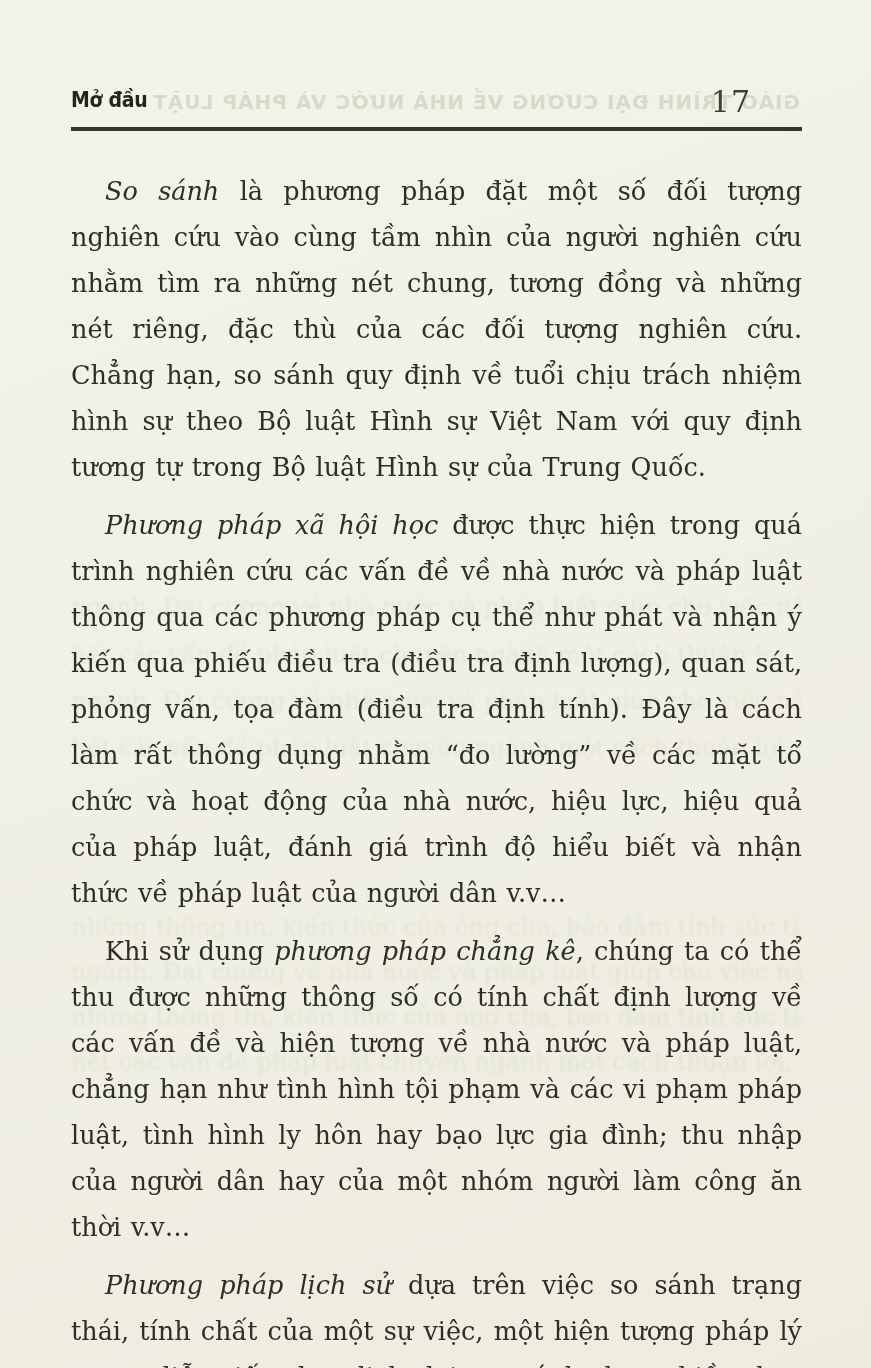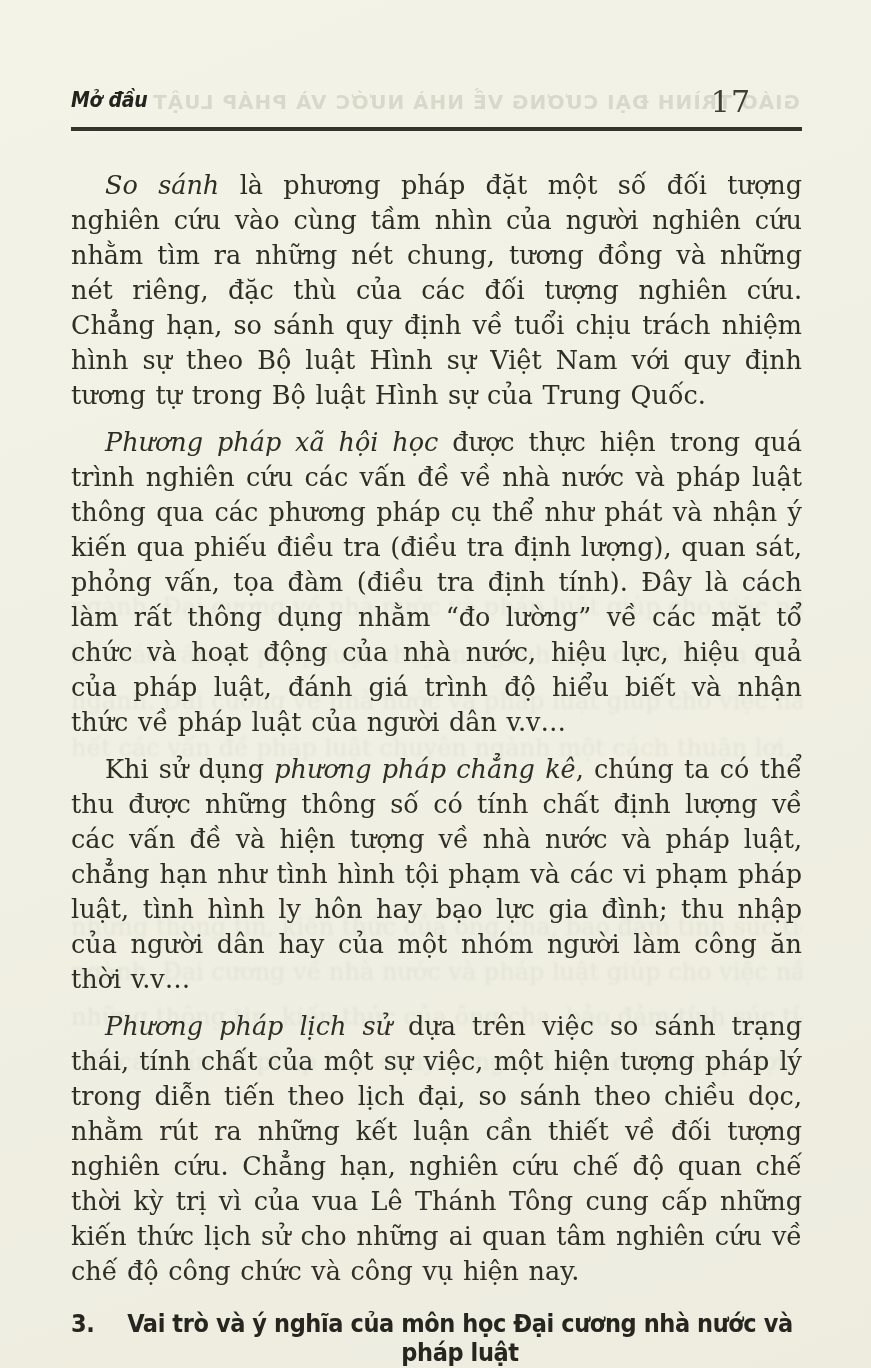--- a/index.html
+++ b/index.html
@@ -10,21 +10,21 @@
     background:linear-gradient(160deg,#f4f3e8 0%,#f1f0e4 45%,#edecdf 100%);
     overflow:hidden;
     font-family:"DejaVu Serif","Liberation Serif",serif;
     color:#2e2d26;
   }
   
   .running-header{
     position:absolute;left:71px;top:88px;
     font-family:"DejaVu Sans","Liberation Sans",sans-serif;
     font-weight:700;font-stretch:condensed;
-    font-size:21px;letter-spacing:-0.3px;color:#24231d;font-style:italic;
+    font-size:21px;letter-spacing:-0.3px;color:#24231d;
   }
   .page-number{
     position:absolute;right:120px;top:84px;
     font-size:30px;color:#3f3e35;letter-spacing:1px;
   }
   .header-rule{
     position:absolute;left:71px;top:127px;width:731px;height:4px;
     background:#35342c;
   }
   .header-rule::after{
@@ -47,21 +47,21 @@
     pointer-events:none;
   }
   .b1{top:592px;} .b2{top:640px;} .b3{top:686px;} .b4{top:733px;}
   .b5{top:912px;} .b6{top:957px;} .b7{top:1002px;} .b8{top:1047px;}
   
   .content{
     position:absolute;left:71px;top:168px;width:731px;
   }
   .content p{
     margin:0 0 12px 0;
-    font-size:25.5px;line-height:35px;
+    font-size:25.5px;line-height:46px;
     text-align:justify;text-indent:34px;
     word-spacing:1.5px;
   }
   .content p em{font-style:italic;}
   .section-heading{
     display:flex;align-items:baseline;
     margin:20px 0 14px 0;
     font-family:"DejaVu Sans","Liberation Sans",sans-serif;
     font-weight:700;font-stretch:condensed;
     font-size:25px;letter-spacing:-0.4px;color:#26251f;

